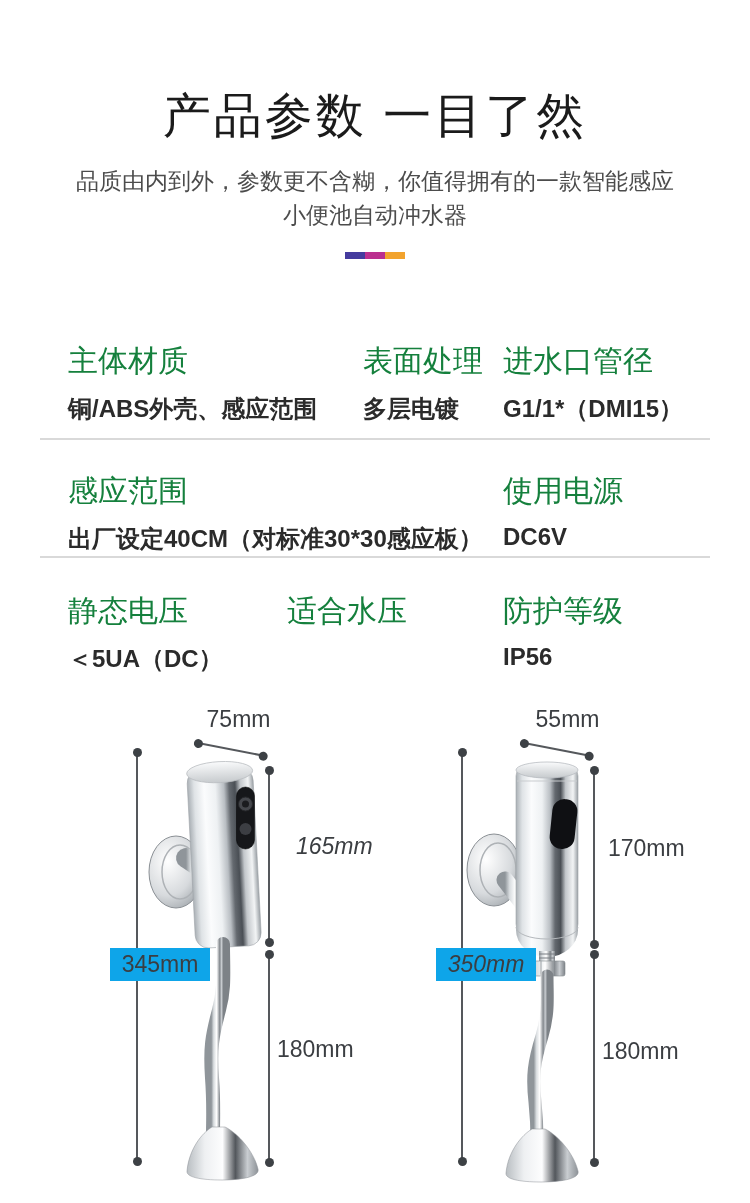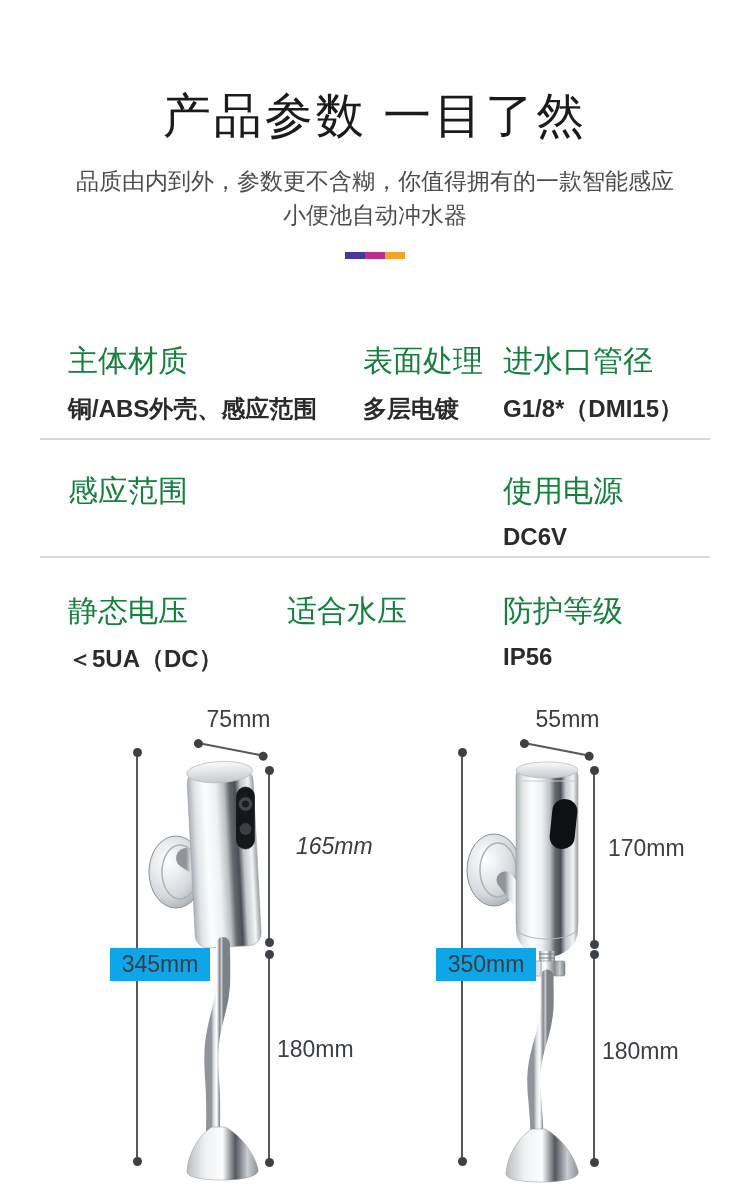--- a/index.html
+++ b/index.html
@@ -78,27 +78,28 @@
   <div class="cell" style="left:68px; top:341px;">
     <div class="spec-label">主体材质</div>
     <div class="spec-value">铜/ABS外壳、感应范围</div>
   </div>
   <div class="cell" style="left:363px; top:341px;">
     <div class="spec-label">表面处理</div>
     <div class="spec-value">多层电镀</div>
   </div>
   <div class="cell" style="left:503px; top:341px;">
     <div class="spec-label">进水口管径</div>
-    <div class="spec-value">G1/8*（DMI15）</div>
+    <div class="spec-value">G1/1*（DMI15）</div>
   </div>
 
   <div class="divider" style="top:438px;"></div>
 
   <div class="cell" style="left:68px; top:471px;">
     <div class="spec-label">感应范围</div>
+    <div class="spec-value">出厂设定40CM（对标准30*30感应板）</div>
   </div>
   <div class="cell" style="left:503px; top:471px;">
     <div class="spec-label">使用电源</div>
     <div class="spec-value">DC6V</div>
   </div>
 
   <div class="divider" style="top:556px;"></div>
 
   <div class="cell" style="left:68px; top:591px;">
     <div class="spec-label">静态电压</div>
@@ -228,21 +229,21 @@
   <div class="dim-label" style="left:520px; top:706px; width:95px;">55mm</div>
   <div class="dline" style="left:524px; top:742px; width:67px; transform:rotate(11deg);">
     <span class="dot dot-start"></span>
     <span class="dot dot-end"></span>
   </div>
 
   <div class="vline" style="left:461px; top:752px; height:410px;">
     <span class="dot dot-top"></span>
     <span class="dot dot-bottom"></span>
   </div>
-  <div class="dim-label on-line" style="left:388px; top:948px; width:100px;">350mm</div>
+  <div class="dim-label on-line" style="left:388px; top:948px; width:100px;font-style:italic;">350mm</div>
 
   <div class="vline" style="left:593px; top:770px; height:175px;">
     <span class="dot dot-top"></span>
     <span class="dot dot-bottom"></span>
   </div>
   <div class="dim-label" style="left:608px; top:835px;">170mm</div>
 
   <div class="vline" style="left:593px; top:954px; height:209px;">
     <span class="dot dot-top"></span>
     <span class="dot dot-bottom"></span>

